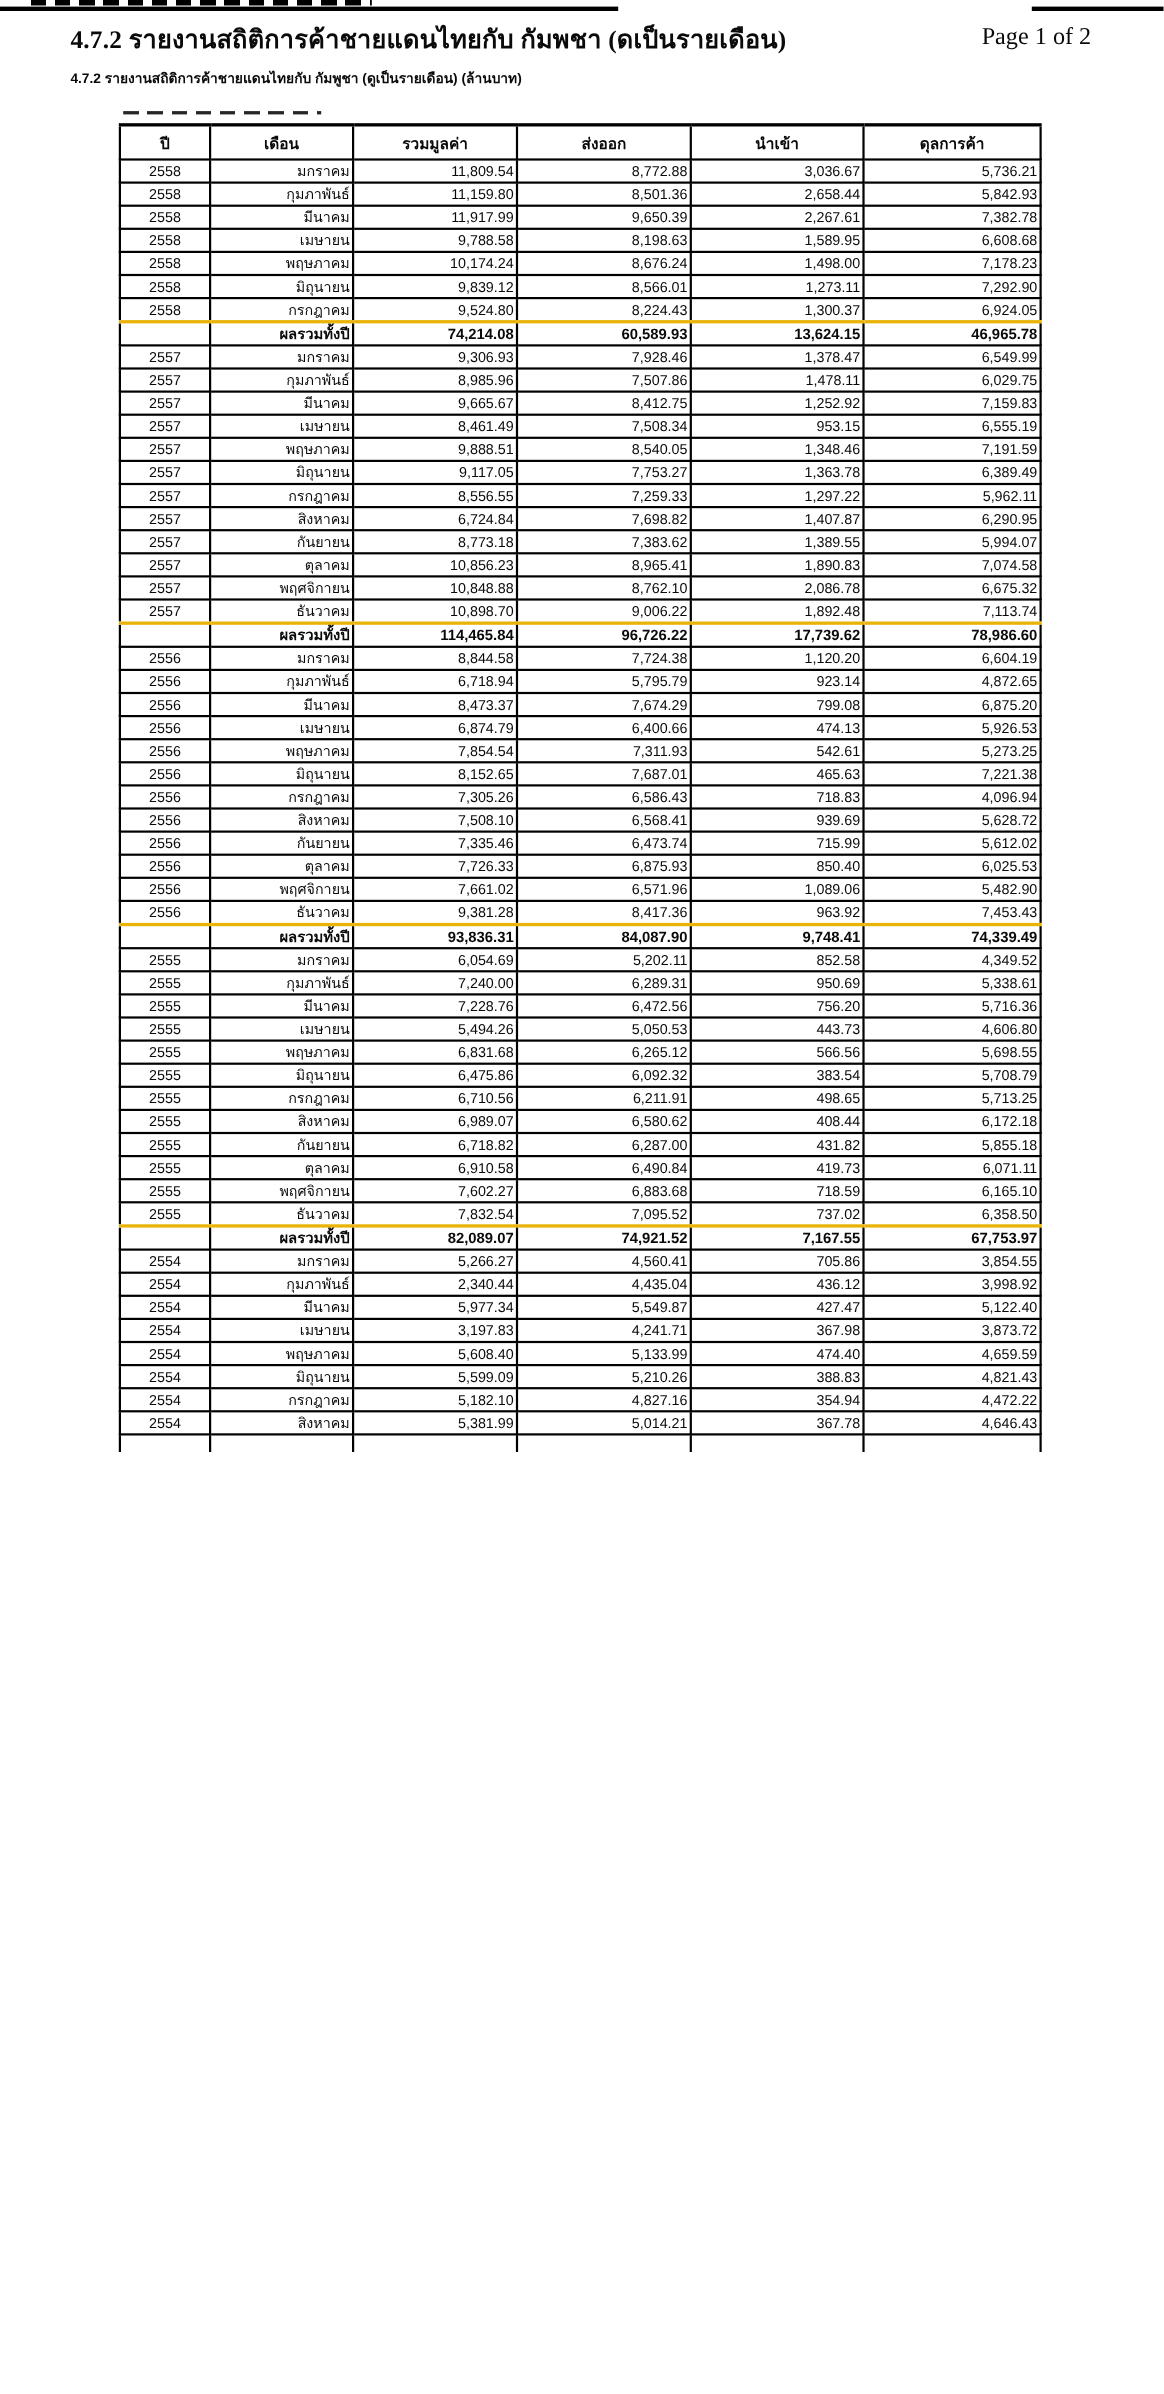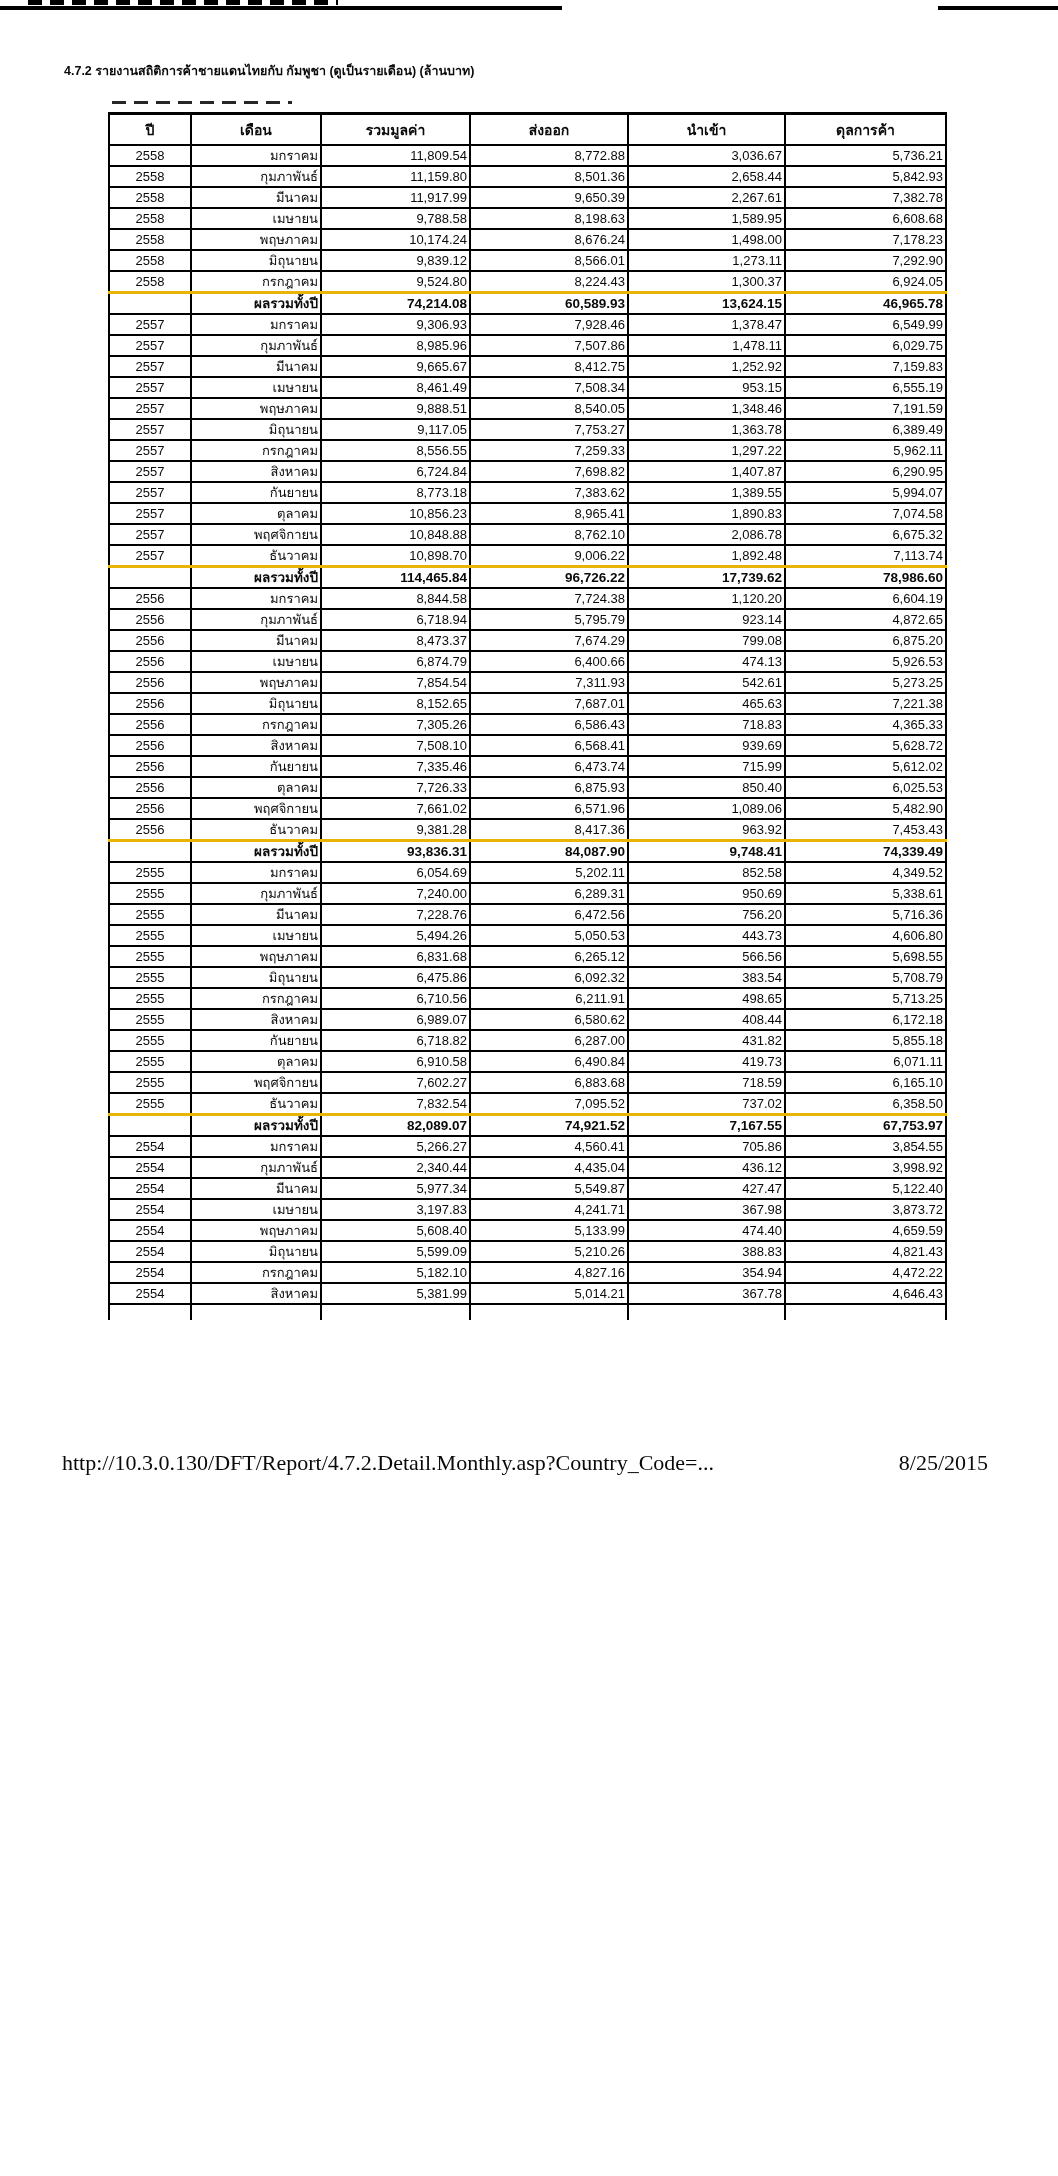--- a/index.html
+++ b/index.html
@@ -70,20 +70,24 @@
 </head>
 <body>
 
 <div class="page">
 
   <div class="art dashes" style="left:28px;top:0;width:310px;height:5px;"></div>
   <div class="art" style="left:0;top:6px;width:562px;height:4px;"></div>
   <div class="art" style="left:938px;top:6px;width:120px;height:4px;"></div>
   <div class="art dashes" style="left:112px;top:101px;width:180px;height:3px;opacity:.85;"></div>
 
+  <div class="title-row">
+    <div class="doc-title">4.7.2 รายงานสถิติการค้าชายแดนไทยกับ กัมพชา (ดเป็นรายเดือน)</div>
+    <div class="page-indicator">Page 1 of 2</div>
+  </div>
 
   <div class="subtitle">4.7.2 รายงานสถิติการค้าชายแดนไทยกับ กัมพูชา (ดูเป็นรายเดือน) (ล้านบาท)</div>
 
   <table class="report">
     <colgroup>
       <col style="width:82px">
         <col style="width:130px">
         <col style="width:149px">
       <col style="width:158px">
         <col style="width:157px">
@@ -315,21 +319,21 @@
           <td class="c3">7,687.01</td>
           <td class="c4">465.63</td>
           <td class="c5">7,221.38</td>
         </tr>
         <tr>
           <td class="c0">2556</td>
           <td class="c1">กรกฎาคม</td>
           <td class="c2">7,305.26</td>
           <td class="c3">6,586.43</td>
           <td class="c4">718.83</td>
-          <td class="c5">4,365.33</td>
+          <td class="c5">4,096.94</td>
         </tr>
         <tr>
           <td class="c0">2556</td>
           <td class="c1">สิงหาคม</td>
           <td class="c2">7,508.10</td>
           <td class="c3">6,568.41</td>
           <td class="c4">939.69</td>
           <td class="c5">5,628.72</td>
         </tr>
         <tr>
@@ -546,18 +550,14 @@
         <td></td>
         <td></td>
         <td></td>
         <td></td>
         <td></td>
         <td></td>
       </tr>
     </tfoot>
   </table>
 
-  <div class="footer">
-    <span>http://10.3.0.130/DFT/Report/4.7.2.Detail.Monthly.asp?Country_Code=...</span>
-    <span>8/25/2015</span>
-  </div>
 
 </div>
 
 </body></html>

